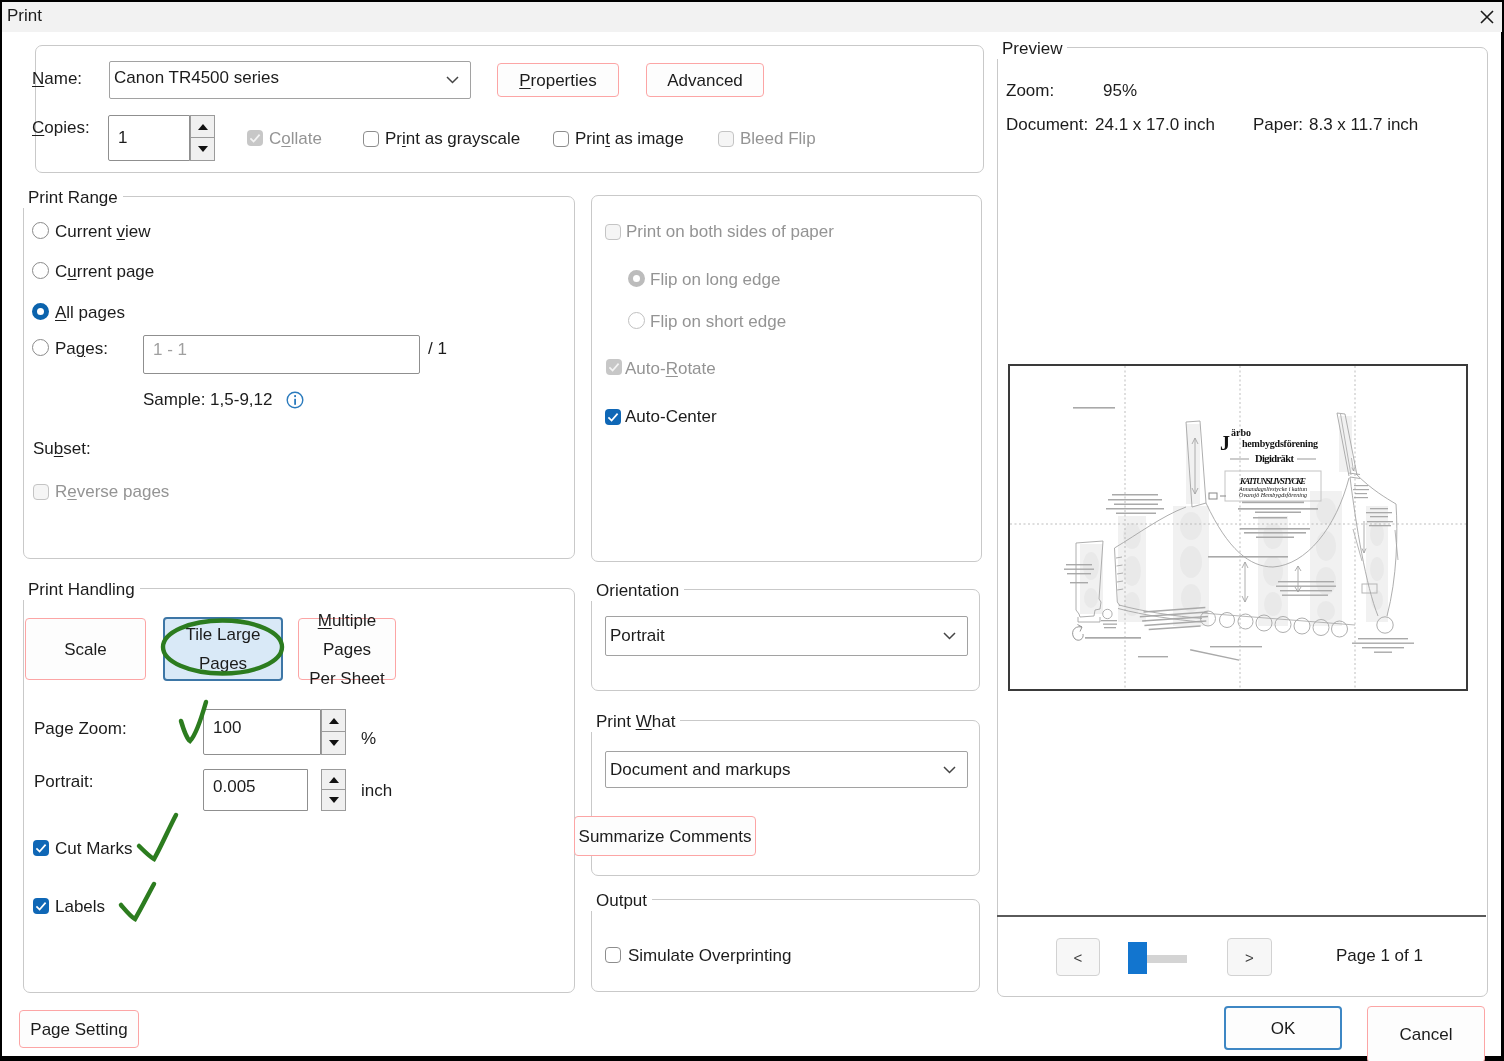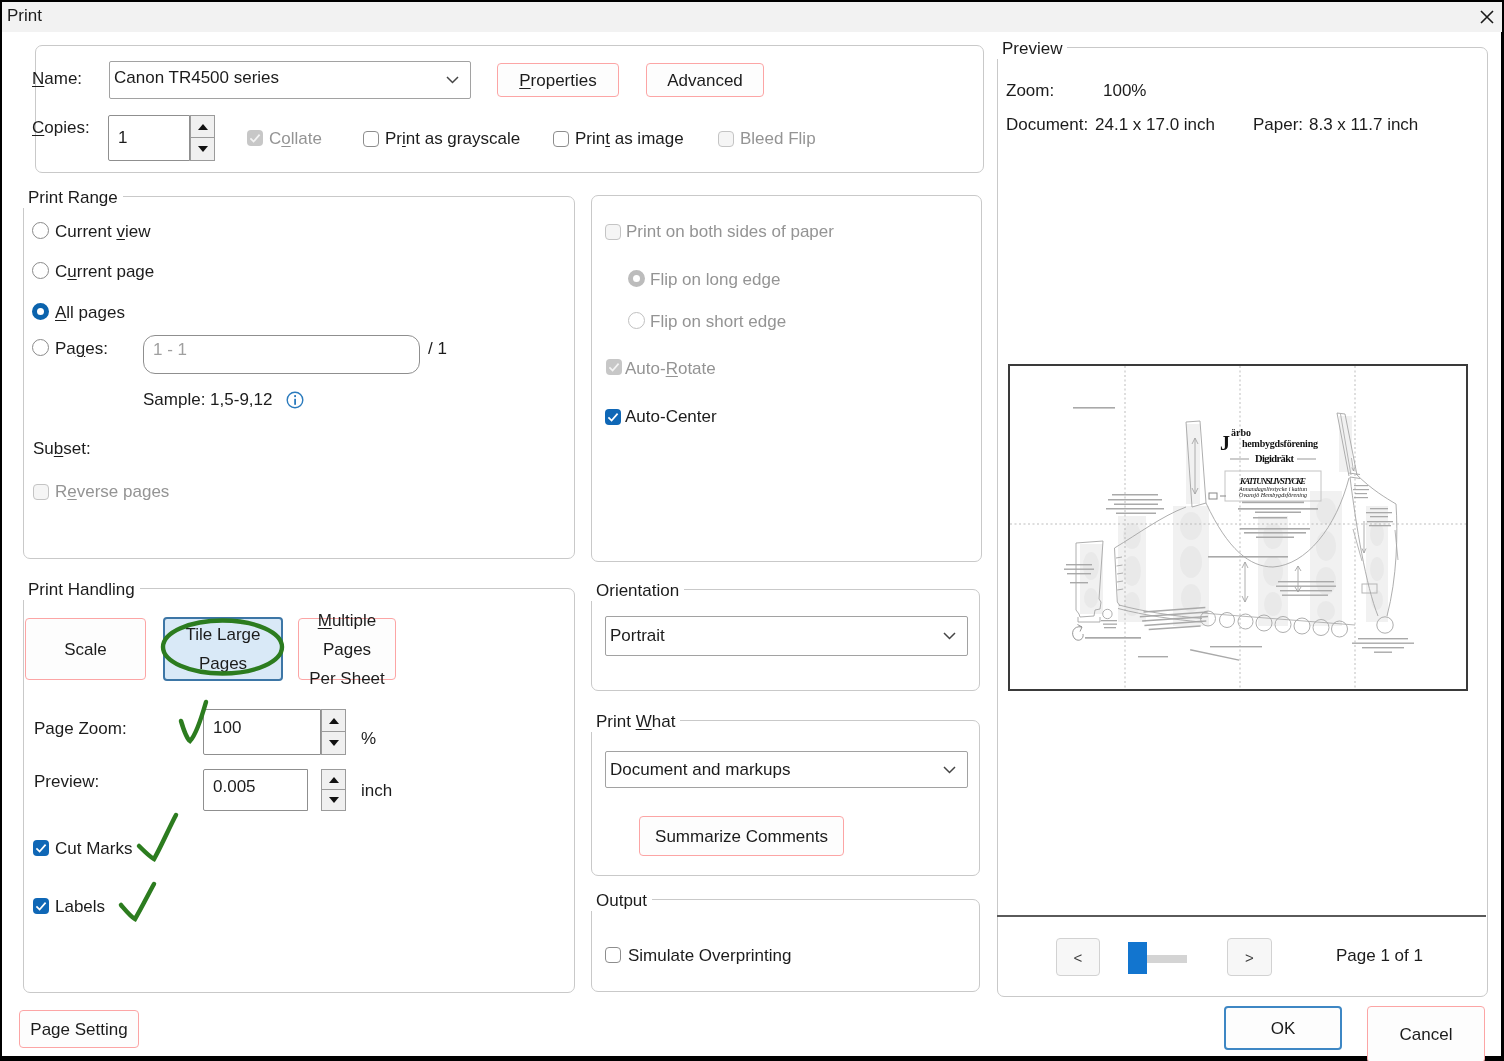--- a/index.html
+++ b/index.html
@@ -90,21 +90,21 @@
       <div class="lbl">Print Range</div>
     </div>
   <div class="rad" style="left:32px;top:222px"></div>
   <div class="txt" style="left:55px;top:222px">Current <u>v</u>iew</div>
   <div class="rad" style="left:32px;top:262px"></div>
   <div class="txt" style="left:55px;top:262px">C<u>u</u>rrent page</div>
   <div class="rad on" style="left:32px;top:303px"></div>
   <div class="txt" style="left:55px;top:303px"><u>A</u>ll pages</div>
   <div class="rad" style="left:32px;top:339px"></div>
   <div class="txt" style="left:55px;top:339px">Pa<u>g</u>es:</div>
-  <div class="inp" style="left:143px;top:335px;width:277px;height:39px;border-radius:12px">
+  <div class="inp" style="left:143px;top:335px;width:277px;height:39px;border-radius:2px">
       <span style="color:#9f9f9f;top:4px;transform:none;line-height:19px">1 - 1</span>
     </div>
   <div class="txt" style="left:428px;top:339px">/ 1</div>
   <div class="txt" style="left:143px;top:390px">Sample: 1,5-9,12</div>
   <svg class="abs" style="left:286px;top:391px" width="18" height="18" viewBox="0 0 18 18">
       <circle cx="9" cy="9" r="7.8" fill="none" stroke="#2b7bbd" stroke-width="1.4"></circle>
       <rect x="8.2" y="7.8" width="1.8" height="6" fill="#2b7bbd"></rect>
       <rect x="8.2" y="4.1" width="1.8" height="2" fill="#2b7bbd"></rect>
     </svg>
   <div class="txt" style="left:33px;top:439px">Su<u>b</u>set:</div>
@@ -149,21 +149,21 @@
     </div>
   <div class="spin" style="left:321px;top:709px;width:25px;height:46px">
     <div class="b up">
         <div class="tri-u" style="border-left-width:5px;border-right-width:5px;border-bottom-width:6px"></div>
       </div>
     <div class="b dn">
         <div class="tri-d" style="border-left-width:5px;border-right-width:5px;border-top-width:6px"></div>
       </div>
   </div>
   <div class="txt" style="left:361px;top:729px">%</div>
-  <div class="txt" style="left:34px;top:772px">Preview:</div>
+  <div class="txt" style="left:34px;top:772px">Portrait:</div>
   <div class="inp" style="left:203px;top:769px;width:105px;height:42px">
       <span style="top:7px;transform:none;line-height:19px">0.005</span>
     </div>
   <div class="spin" style="left:321px;top:769px;width:25px;height:42px">
     <div class="b up">
         <div class="tri-u" style="border-left-width:5px;border-right-width:5px;border-bottom-width:6px"></div>
       </div>
     <div class="b dn">
         <div class="tri-d" style="border-left-width:5px;border-right-width:5px;border-top-width:6px"></div>
       </div>
@@ -201,35 +201,35 @@
 
   <div class="gb" style="left:591px;top:720px;width:387px;height:154px">
       <div class="lbl">Print <u>W</u>hat</div>
     </div>
   <div class="sel" style="left:605px;top:751px;width:363px;height:37px">
       <span>Document and markups</span>
       <svg width="13" height="8" viewBox="0 0 13 8">
         <path d="M1 1l5.5 5.5L12 1" stroke="#454545" stroke-width="1.5" fill="none"></path>
       </svg>
     </div>
-  <div class="btn" style="left:639px;top:816px;width:205px;height:40px">
+  <div class="btn" style="left:574px;top:816px;width:182px;height:40px">
       <span>Summarize Comments</span>
     </div>
 
   <div class="gb" style="left:591px;top:899px;width:387px;height:91px">
       <div class="lbl">Output</div>
     </div>
   <div class="cb" style="left:605px;top:947px"></div>
   <div class="txt" style="left:628px;top:946px">Simulate Overprinting</div>
 
   <div class="gb" style="left:997px;top:47px;width:489px;height:948px">
       <div class="lbl">Preview</div>
     </div>
   <div class="txt" style="left:1006px;top:81px">Zoom:</div>
-  <div class="txt" style="left:1103px;top:81px">100%</div>
+  <div class="txt" style="left:1103px;top:81px">95%</div>
   <div class="txt" style="left:1006px;top:115px">Document:</div>
   <div class="txt" style="left:1095px;top:115px">24.1 x 17.0 inch</div>
   <div class="txt" style="left:1253px;top:115px">Paper:</div>
   <div class="txt" style="left:1309px;top:115px">8.3 x 11.7 inch</div>
 
   <div class="abs" id="pvpage" style="left:1008px;top:364px;width:460px;height:327px;border:2px solid #3a3a3a;box-sizing:border-box;background:#fff">
   <svg width="456" height="323" viewBox="0 0 456 323">
 
     <g fill="#f1f1f1">
       <rect x="70" y="178" width="23" height="70"></rect>

